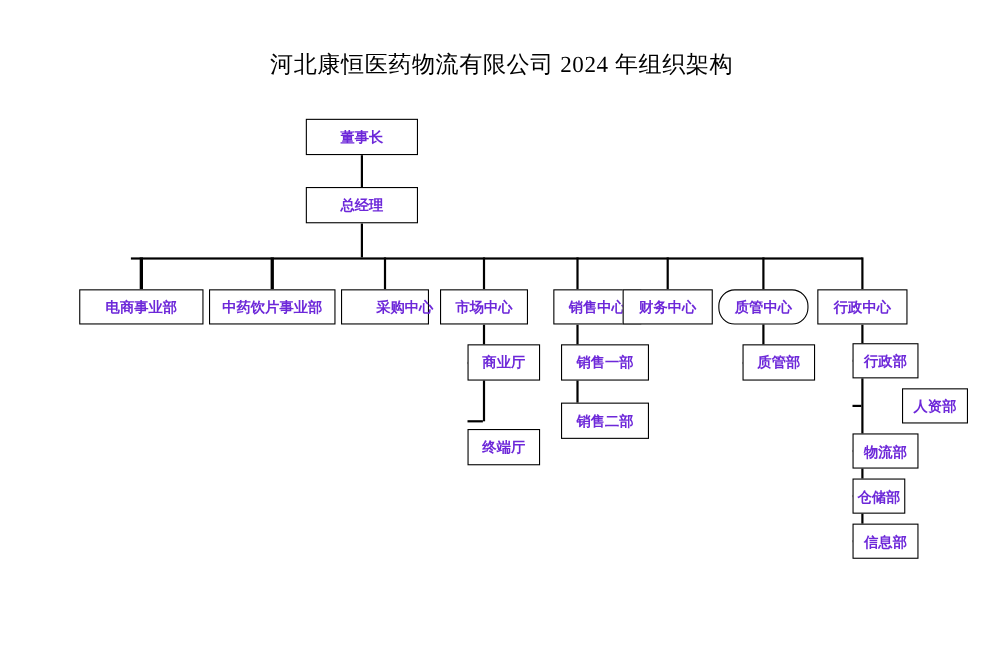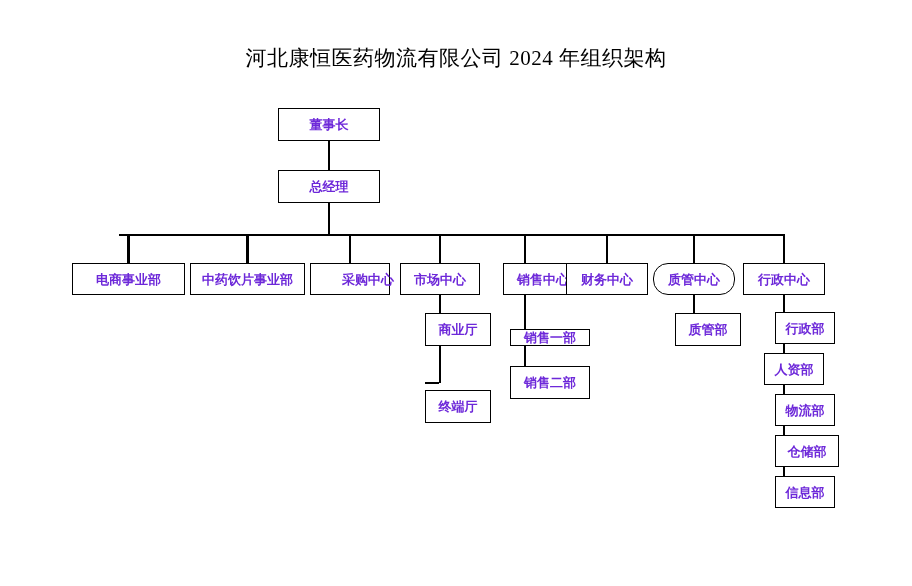--- a/index.html
+++ b/index.html
@@ -101,21 +101,21 @@
       <div class="connector conn-thin-h" style="left: 425px; top: 381.5px; width: 14px; background: rgb(0, 0, 0);"></div>
       <div class="node" style="left: 425px; top: 366px; width: 66px; height: 33px; margin-top: 24px;">
         <span class="node-label">终端厅</span>
       </div>
       <div class="node" style="left: 503px; top: 263px; width: 80px; height: 32px;">
         <span class="node-label">销售中心</span>
       </div>
       <div class="connector conn-v" style="left: 523.8px; top: 234px; height: 29px; background: rgb(0, 0, 0);"></div>
       <div class="connector conn-thin-v" style="left: 524px; top: 295px; height: 87.5px; background: rgb(0, 0, 0);"></div>
       <div class="connector conn-thin-h" style="left: 510px; top: 328.5px; width: 14px; background: rgb(0, 0, 0);"></div>
-      <div class="node" style="left: 510px; top: 329px; width: 80px; height: 17px;">
+      <div class="node" style="left: 510px; top: 313px; width: 80px; height: 33px;">
         <span class="node-label">销售一部</span>
       </div>
       <div class="connector conn-thin-h" style="left: 510px; top: 381.5px; width: 14px; background: rgb(0, 0, 0);"></div>
       <div class="node" style="left: 510px; top: 366px; width: 80px; height: 33px;">
         <span class="node-label">销售二部</span>
       </div>
       <div class="node" style="left: 566px; top: 263px; width: 82px; height: 32px;">
         <span class="node-label">财务中心</span>
       </div>
       <div class="connector conn-v" style="left: 605.8px; top: 234px; height: 29px; background: rgb(0, 0, 0);"></div>
@@ -131,29 +131,29 @@
       <div class="node" style="left: 743px; top: 263px; width: 82px; height: 32px;">
         <span class="node-label">行政中心</span>
       </div>
       <div class="connector conn-v" style="left: 782.8px; top: 234px; height: 29px; background: rgb(0, 0, 0);"></div>
       <div class="connector conn-thin-v" style="left: 783px; top: 295px; height: 197px; background: rgb(0, 0, 0);"></div>
       <div class="connector conn-thin-h" style="left: 775px; top: 327px; width: 8px; background: rgb(0, 0, 0);"></div>
       <div class="node" style="left: 775px; top: 312px; width: 60px; height: 32px;">
         <span class="node-label">行政部</span>
       </div>
       <div class="connector conn-thin-h" style="left: 775px; top: 368px; width: 8px; background: rgb(0, 0, 0);"></div>
-      <div class="node" style="left: 764px; top: 353px; width: 60px; height: 32px;">
+      <div class="node" style="left: 820px; top: 353px; width: 60px; height: 32px;">
         <span class="node-label">人资部</span>
       </div>
       <div class="connector conn-thin-h" style="left: 775px; top: 409px; width: 8px; background: rgb(0, 0, 0);"></div>
       <div class="node" style="left: 775px; top: 394px; width: 60px; height: 32px;">
         <span class="node-label">物流部</span>
       </div>
       <div class="connector conn-thin-h" style="left: 775px; top: 450px; width: 8px; background: rgb(0, 0, 0);"></div>
-      <div class="node" style="left: 775px; top: 435px; width: 64px; height: 32px;">
+      <div class="node" style="left: 775px; top: 435px; width: 48px; height: 32px;">
         <span class="node-label">仓储部</span>
       </div>
       <div class="connector conn-thin-h" style="left: 775px; top: 491px; width: 8px; background: rgb(0, 0, 0);"></div>
       <div class="node" style="left: 775px; top: 476px; width: 60px; height: 32px;">
         <span class="node-label">信息部</span>
       </div>
     </div>
 </div>
 
 </body></html>

